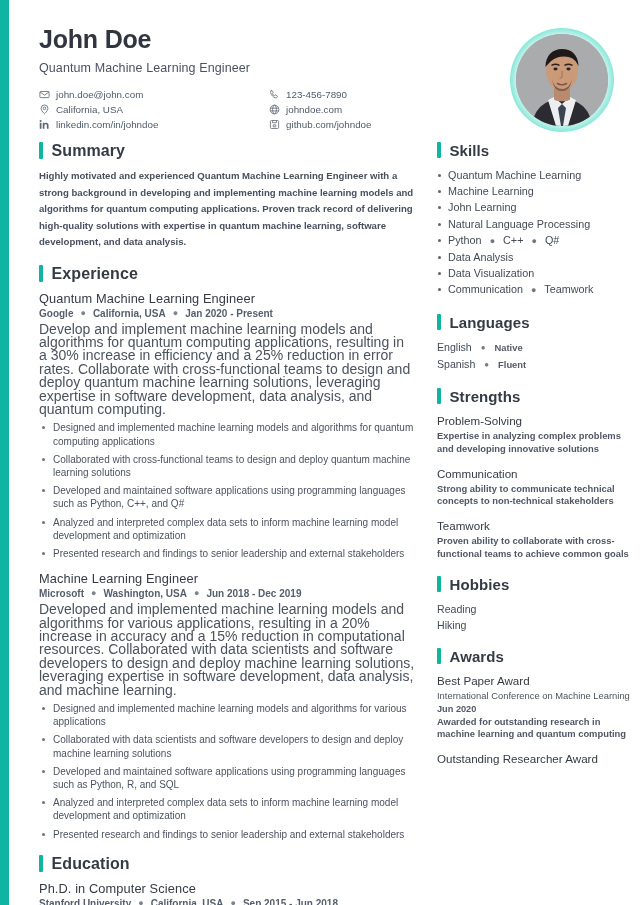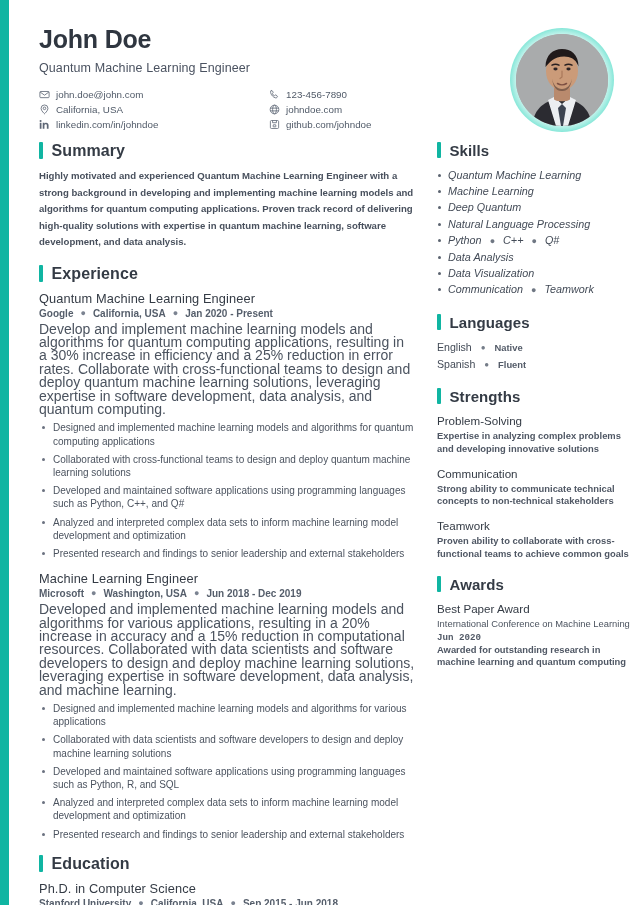--- a/index.html
+++ b/index.html
@@ -204,21 +204,21 @@
   .bullets li::before {
     content: "";
     position: absolute;
     left: 3px; top: 5px;
     width: 3px; height: 3px;
     border-radius: 50%;
     background: #6b7280;
   }
 
   
-  .skill-list { list-style: none; font-style: italic; }
+  .skill-list { list-style: none; }
   .skill-list li {
     position: relative;
     padding-left: 11px;
     font-size: 10.8px;
     line-height: 16.2px;
     color: #434b57;
     font-weight: 400;
     white-space: nowrap;
   }
   .skill-list li::before {
@@ -266,21 +266,20 @@
     line-height: 12.8px;
     color: #4f5764;
     font-weight: 600;
   }
   .blk-sub.plain { font-weight: 400; color: #4b535f; }
   .blk-date {
     font-size: 9.2px;
     line-height: 13px;
     color: #525a67;
     font-weight: 600;
-    font-family: Liberation Mono, monospace;
   }
 
   .hobby {
     font-size: 10.6px;
     line-height: 16px;
     color: #434b57;
   }
 </style>
 </head>
 <body>
@@ -484,21 +483,21 @@
       <div class="col-right">
 
         <div class="section">
           <div class="sec-head">
             <span class="sec-bar"></span>
             <span class="sec-title">Skills</span>
           </div>
           <ul class="skill-list">
             <li><span>Quantum Machine Learning</span></li>
             <li><span>Machine Learning</span></li>
-            <li><span>Deep Quantum</span></li>
+            <li><span>John Learning</span></li>
             <li><span>Natural Language Processing</span></li>
             <li>
               <span>Python</span>
               <span class="inline-dot">●</span>
               <span>C++</span>
               <span class="inline-dot">●</span>
               <span>Q#</span>
             </li>
             <li><span>Data Analysis</span></li>
             <li><span>Data Visualization</span></li>
@@ -539,30 +538,41 @@
           <div class="blk">
             <div class="blk-title">Communication</div>
             <div class="blk-sub">Strong ability to communicate technical concepts to non-technical stakeholders</div>
           </div>
           <div class="blk">
             <div class="blk-title">Teamwork</div>
             <div class="blk-sub">Proven ability to collaborate with cross-functional teams to achieve common goals</div>
           </div>
         </div>
 
+        <div class="section">
+          <div class="sec-head">
+            <span class="sec-bar"></span>
+            <span class="sec-title">Hobbies</span>
+          </div>
+          <div class="hobby">Reading</div>
+          <div class="hobby">Hiking</div>
+        </div>
 
         <div class="section">
           <div class="sec-head">
             <span class="sec-bar"></span>
             <span class="sec-title">Awards</span>
           </div>
           <div class="blk">
             <div class="blk-title">Best Paper Award</div>
             <div class="blk-sub plain">International Conference on Machine Learning</div>
             <div class="blk-date">Jun 2020</div>
             <div class="blk-sub">Awarded for outstanding research in machine learning and quantum computing</div>
           </div>
+          <div class="blk">
+            <div class="blk-title">Outstanding Researcher Award</div>
+          </div>
         </div>
 
       </div>
     </div>
   </div>
 </div>
 
 </body></html>

